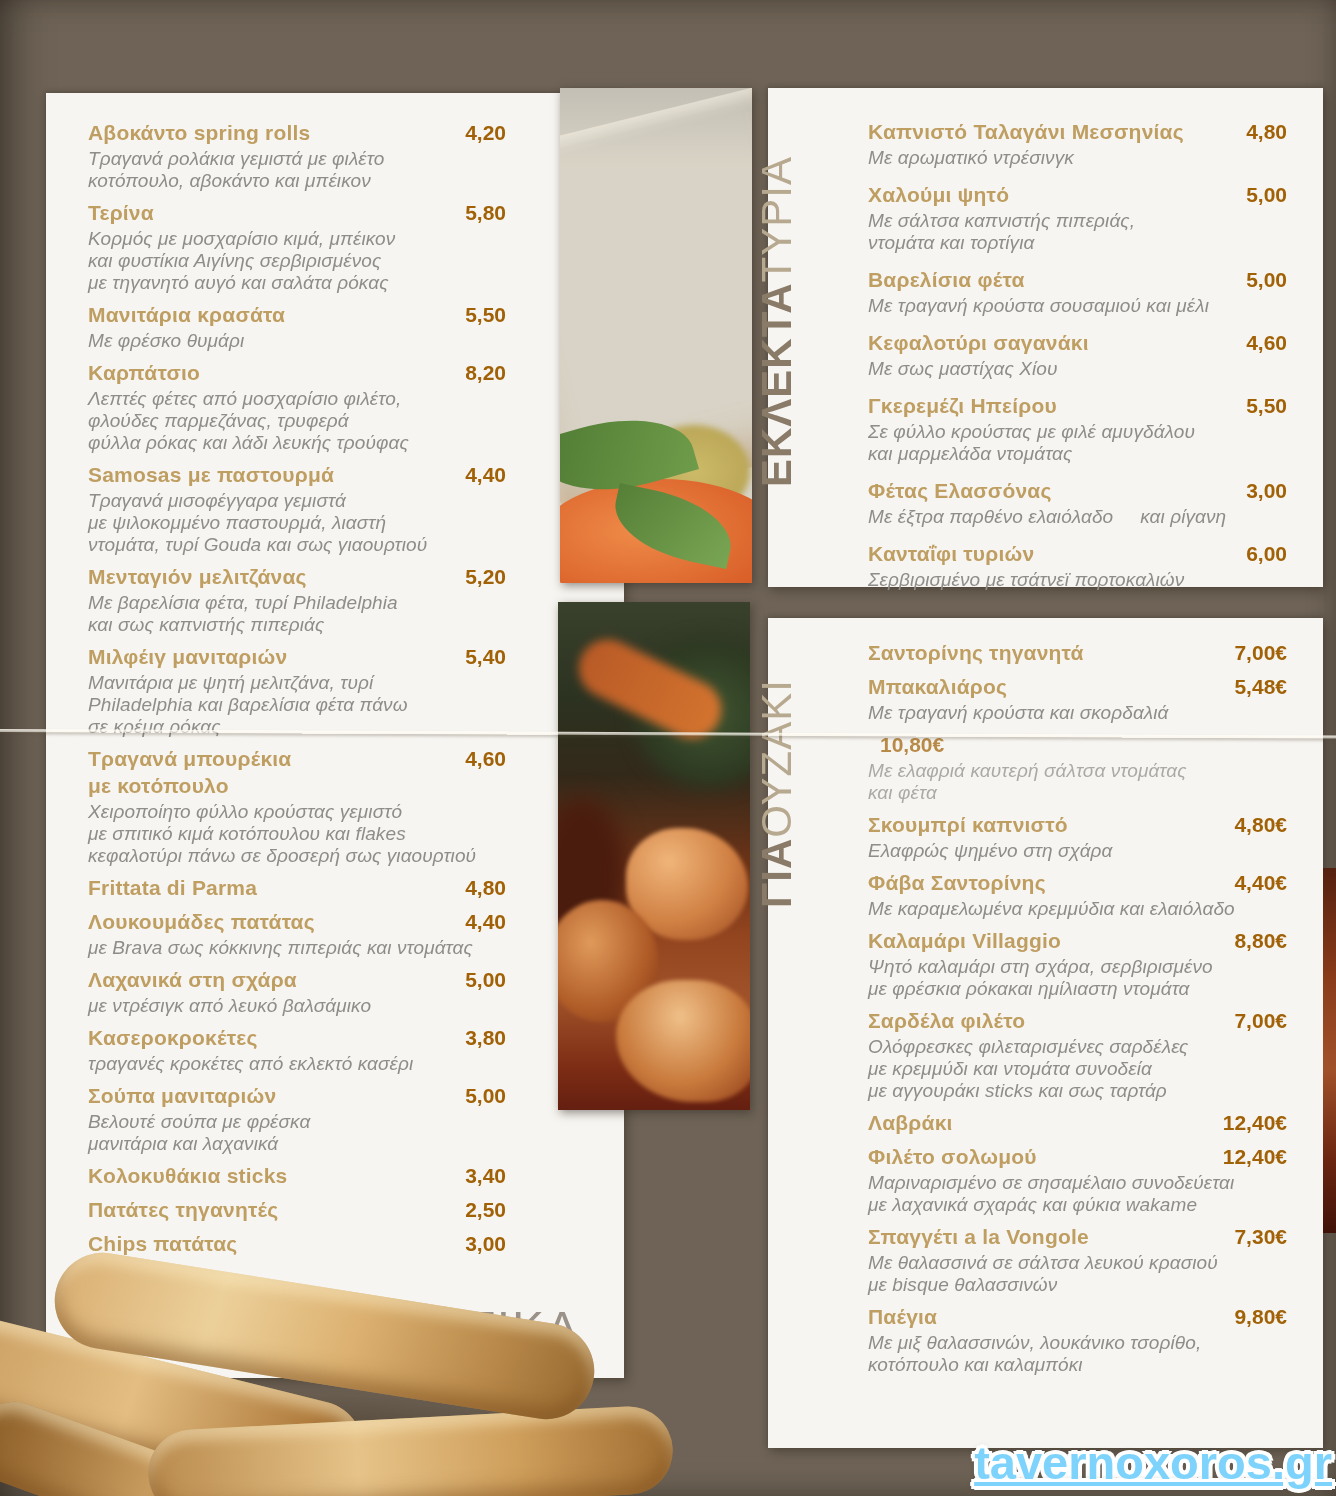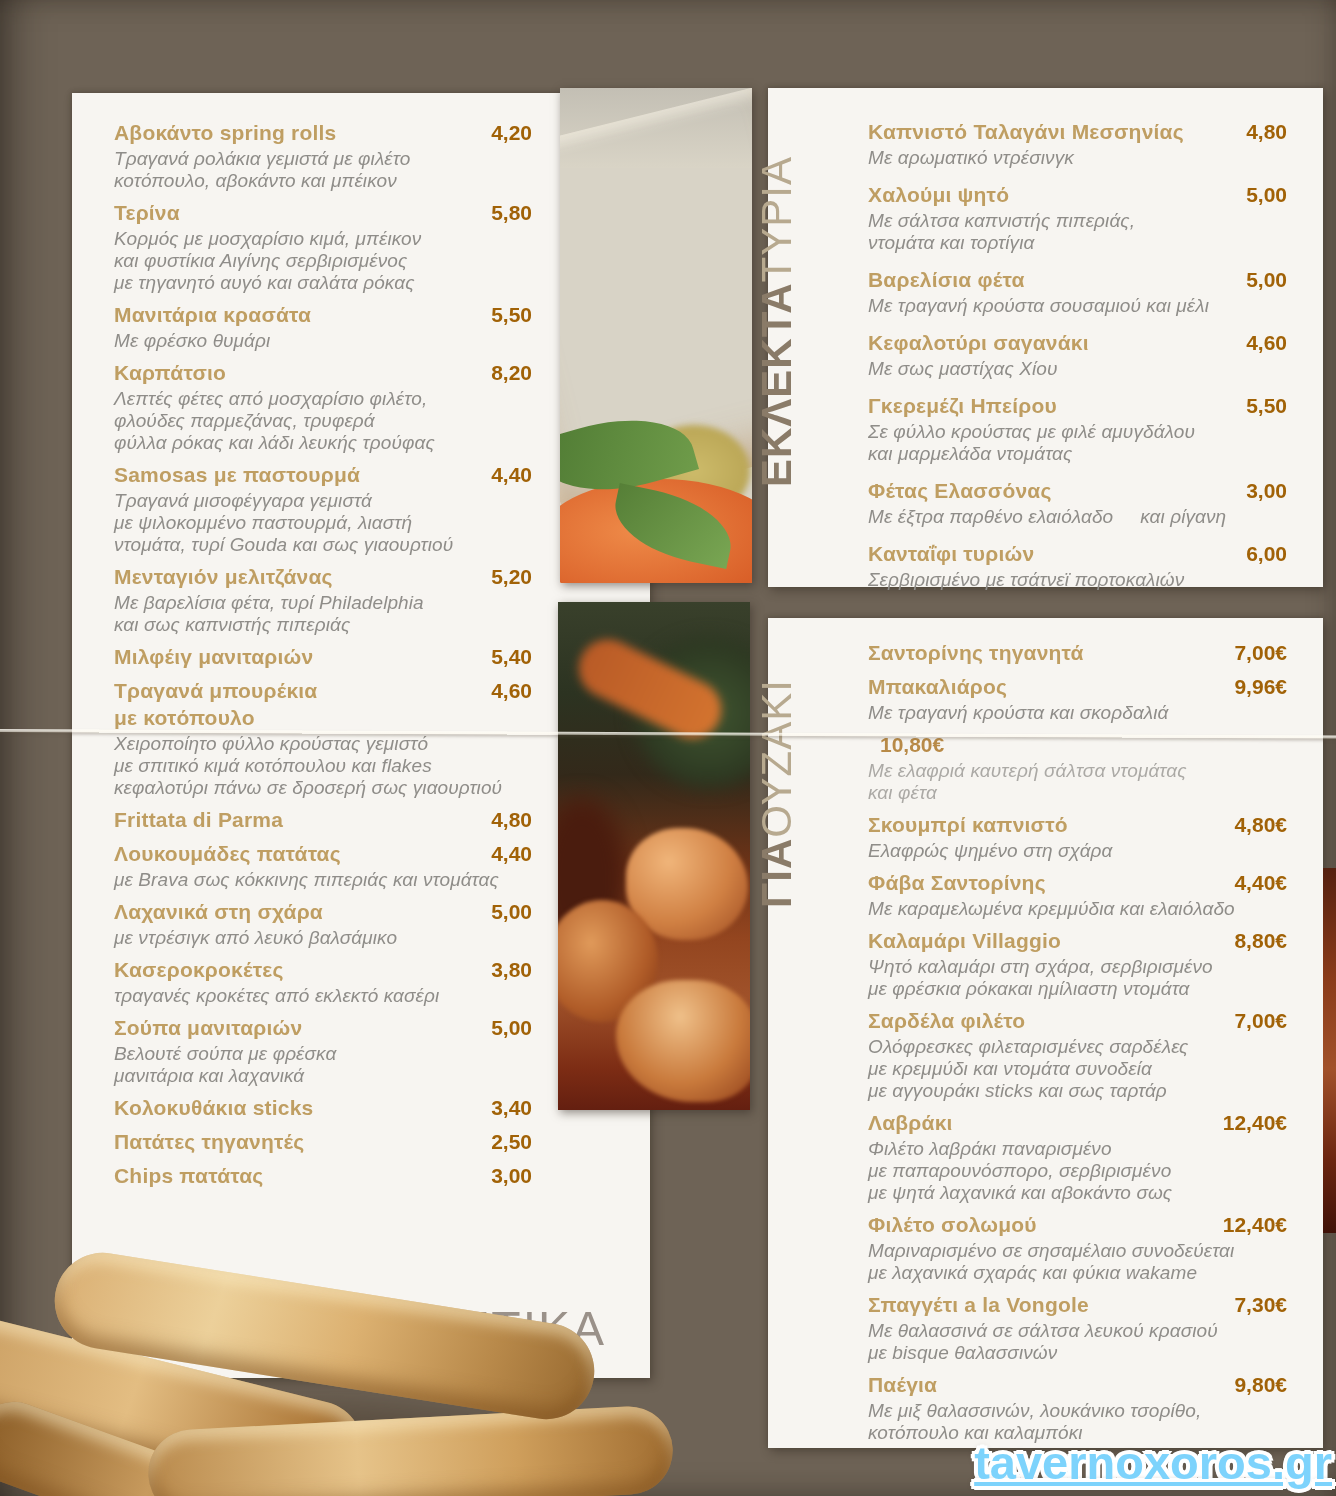--- a/index.html
+++ b/index.html
@@ -13,21 +13,21 @@
     box-shadow:
       inset 34px 0 42px -26px rgba(28,23,18,.6),
       inset -18px 0 30px -20px rgba(28,23,18,.35),
       inset 0 20px 34px -26px rgba(28,23,18,.35),
       inset 0 -22px 34px -26px rgba(28,23,18,.35);
   }
   .panel{
     position:absolute;background:#f7f5f1;z-index:1;
     box-shadow:3px 4px 10px rgba(48,40,32,.45), -1px -1px 4px rgba(48,40,32,.25);
   }
-  .panel-left{left:46px;top:93px;width:578px;height:1285px;padding:0;margin-left:26px;}
+  .panel-left{left:46px;top:93px;width:578px;height:1285px;padding:0;}
   .panel-r1{left:768px;top:88px;width:555px;height:499px;}
   .panel-r2{left:768px;top:618px;width:555px;height:830px;}
 
   
   .list{position:absolute;}
   .list-left{left:42px;top:26px;width:418px;}
   .list-cheese{left:100px;top:30px;width:419px;}
   .list-ouzo{left:100px;top:21px;width:419px;}
   .mi{margin-bottom:7px;}
   .list-cheese .mi{margin-bottom:12px;}
@@ -189,20 +189,23 @@
             <span class="mi-price">5,20</span>
           </div>
           <div class="mi-desc">Με βαρελίσια φέτα, τυρί Philadelphia
 και σως καπνιστής πιπεριάς</div>
         </div>
         <div class="mi">
           <div class="mi-head">
             <span class="mi-name">Μιλφέιγ μανιταριών</span>
             <span class="mi-price">5,40</span>
           </div>
+          <div class="mi-desc">Μανιτάρια με ψητή μελιτζάνα, τυρί
+Philadelphia και βαρελίσια φέτα πάνω
+σε κρέμα ρόκας</div>
         </div>
         <div class="mi">
           <div class="mi-head">
             <span class="mi-name">Τραγανά μπουρέκια
 με κοτόπουλο</span>
             <span class="mi-price">4,60</span>
           </div>
           <div class="mi-desc">Χειροποίητο φύλλο κρούστας γεμιστό
 με σπιτικό κιμά κοτόπουλου και flakes
 κεφαλοτύρι πάνω σε δροσερή σως γιαουρτιού</div>
@@ -343,21 +346,21 @@
     <div class="list list-ouzo">
         <div class="mi">
           <div class="mi-head">
             <span class="mi-name">Σαντορίνης τηγανητά</span>
             <span class="mi-price">7,00€</span>
           </div>
         </div>
         <div class="mi">
           <div class="mi-head">
             <span class="mi-name">Μπακαλιάρος</span>
-            <span class="mi-price">9,96€</span>
+            <span class="mi-price">5,48€</span>
           </div>
           <div class="mi-desc">Με τραγανή κρούστα και σκορδαλιά</div>
         </div>
         <div class="mi faded">
           <div class="mi-head">
             <span class="mi-price">10,80€</span>
           </div>
           <div class="mi-desc">Με ελαφριά καυτερή σάλτσα ντομάτας
 και φέτα</div>
         </div>
@@ -390,23 +393,20 @@
           </div>
           <div class="mi-desc">Ολόφρεσκες φιλεταρισμένες σαρδέλες
 με κρεμμύδι και ντομάτα συνοδεία
 με αγγουράκι sticks και σως ταρτάρ</div>
         </div>
         <div class="mi">
           <div class="mi-head">
             <span class="mi-name">Λαβράκι</span>
             <span class="mi-price">12,40€</span>
           </div>
-          <div class="mi-desc">Φιλέτο λαβράκι παναρισμένο
-με παπαρουνόσπορο, σερβιρισμένο
-με ψητά λαχανικά και αβοκάντο σως</div>
         </div>
         <div class="mi">
           <div class="mi-head">
             <span class="mi-name">Φιλέτο σολωμού</span>
             <span class="mi-price">12,40€</span>
           </div>
           <div class="mi-desc">Μαριναρισμένο σε σησαμέλαιο συνοδεύεται
 με λαχανικά σχαράς και φύκια wakame</div>
         </div>
         <div class="mi">

